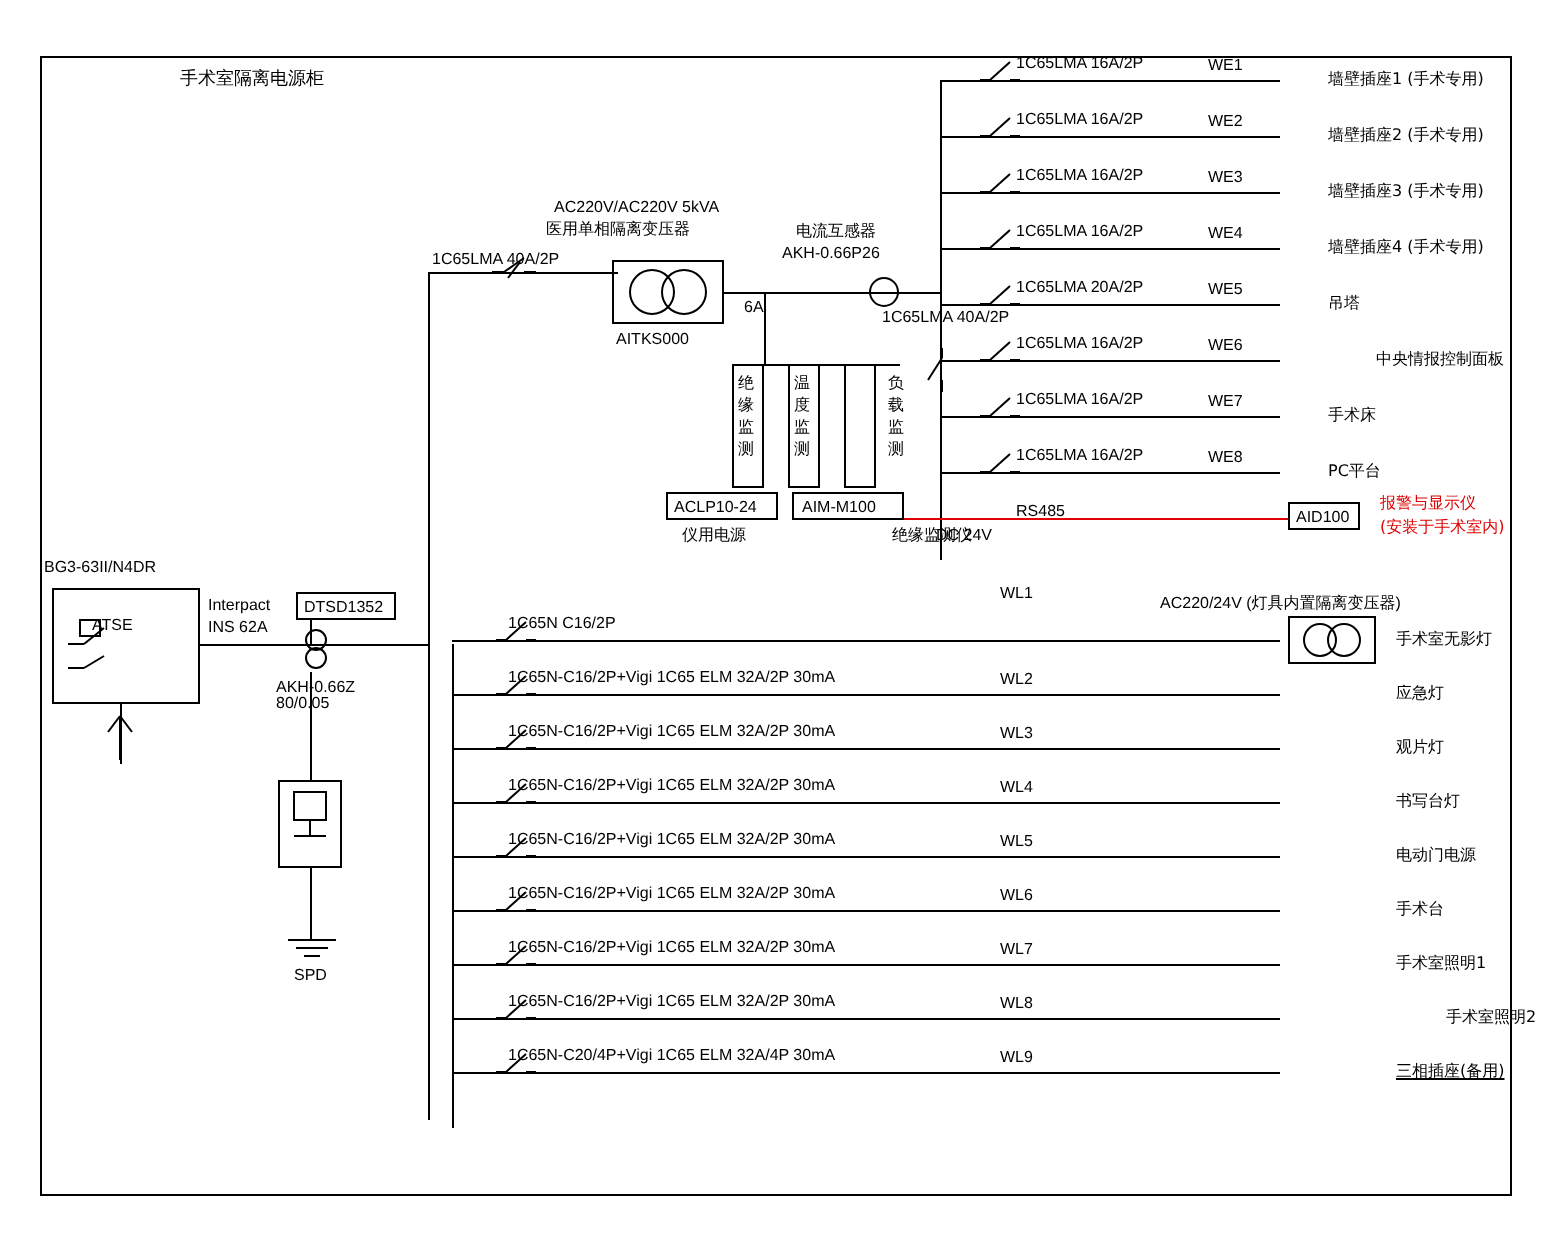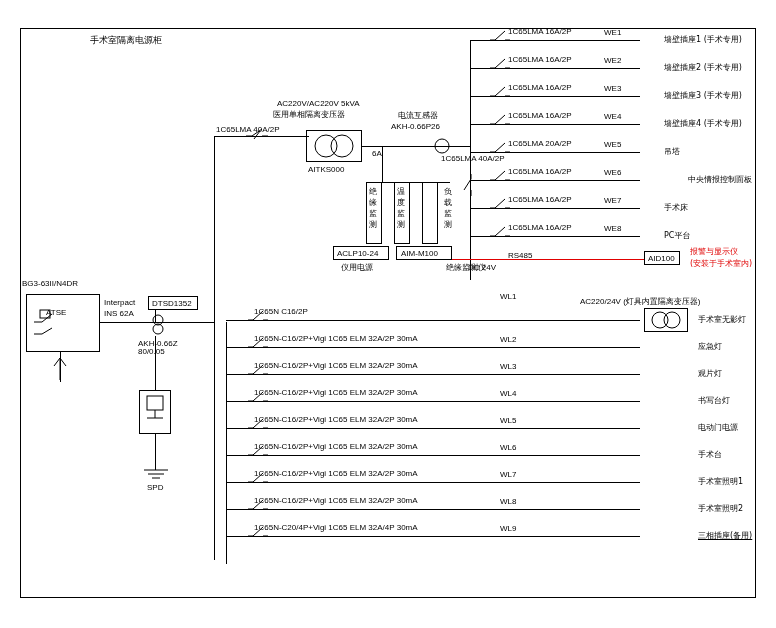--- a/index.html
+++ b/index.html
@@ -289,21 +289,21 @@
       <div class="lbl" style="left: 500px; top: 471px;">WL7</div>
       <div class="lbl cn" style="left: 698px; top: 478px;">手术室照明1</div>
       <div class="ln hl" style="left: 226px; top: 509px; width: 414px;"></div>
       <svg width="20" height="16" style="left: 248px; top: 498px; position: absolute;">
         <line x1="0" y1="11" x2="5" y2="11" stroke="#000" stroke-width="1"></line>
         <line x1="5" y1="11" x2="15" y2="2" stroke="#000" stroke-width="1"></line>
         <line x1="15" y1="11" x2="20" y2="11" stroke="#000" stroke-width="1"></line>
       </svg>
       <div class="lbl" style="left: 254px; top: 497px;">1C65N-C16/2P+Vigi 1C65 ELM 32A/2P 30mA</div>
       <div class="lbl" style="left: 500px; top: 498px;">WL8</div>
-      <div class="lbl cn" style="left: 698px; top: 505px;">手术室照明2</div>
+      <div class="lbl cn" style="left: 723px; top: 505px;">手术室照明2</div>
       <div class="ln hl" style="left: 226px; top: 536px; width: 414px;"></div>
       <svg width="20" height="16" style="left: 248px; top: 525px; position: absolute;">
         <line x1="0" y1="11" x2="5" y2="11" stroke="#000" stroke-width="1"></line>
         <line x1="5" y1="11" x2="15" y2="2" stroke="#000" stroke-width="1"></line>
         <line x1="15" y1="11" x2="20" y2="11" stroke="#000" stroke-width="1"></line>
       </svg>
       <div class="lbl" style="left: 254px; top: 524px;">1C65N-C20/4P+Vigi 1C65 ELM 32A/4P 30mA</div>
       <div class="lbl" style="left: 500px; top: 525px;">WL9</div>
       <div class="lbl cn" style="left: 698px; top: 532px; text-decoration: underline;">三相插座(备用)</div>
     </div>

